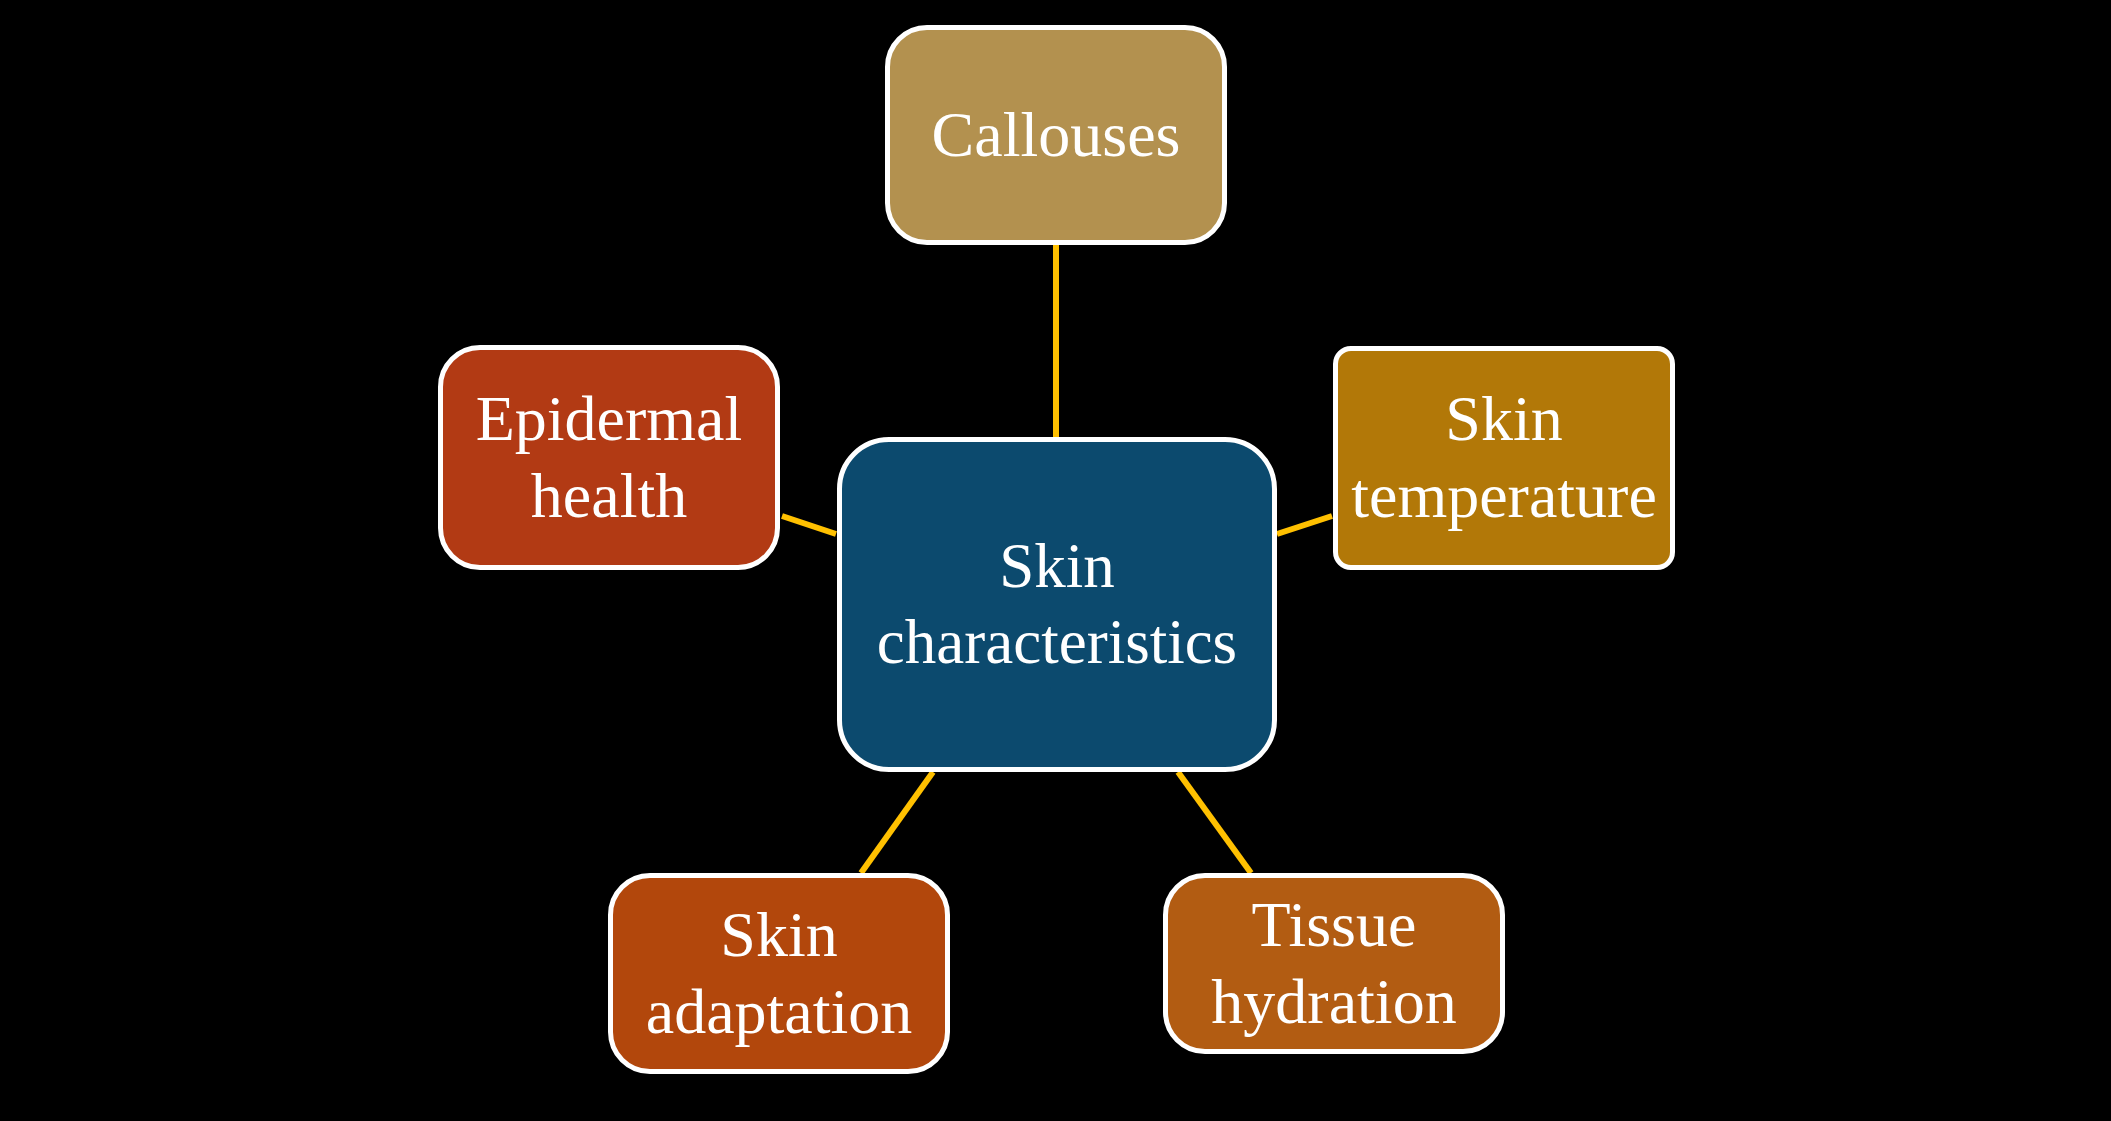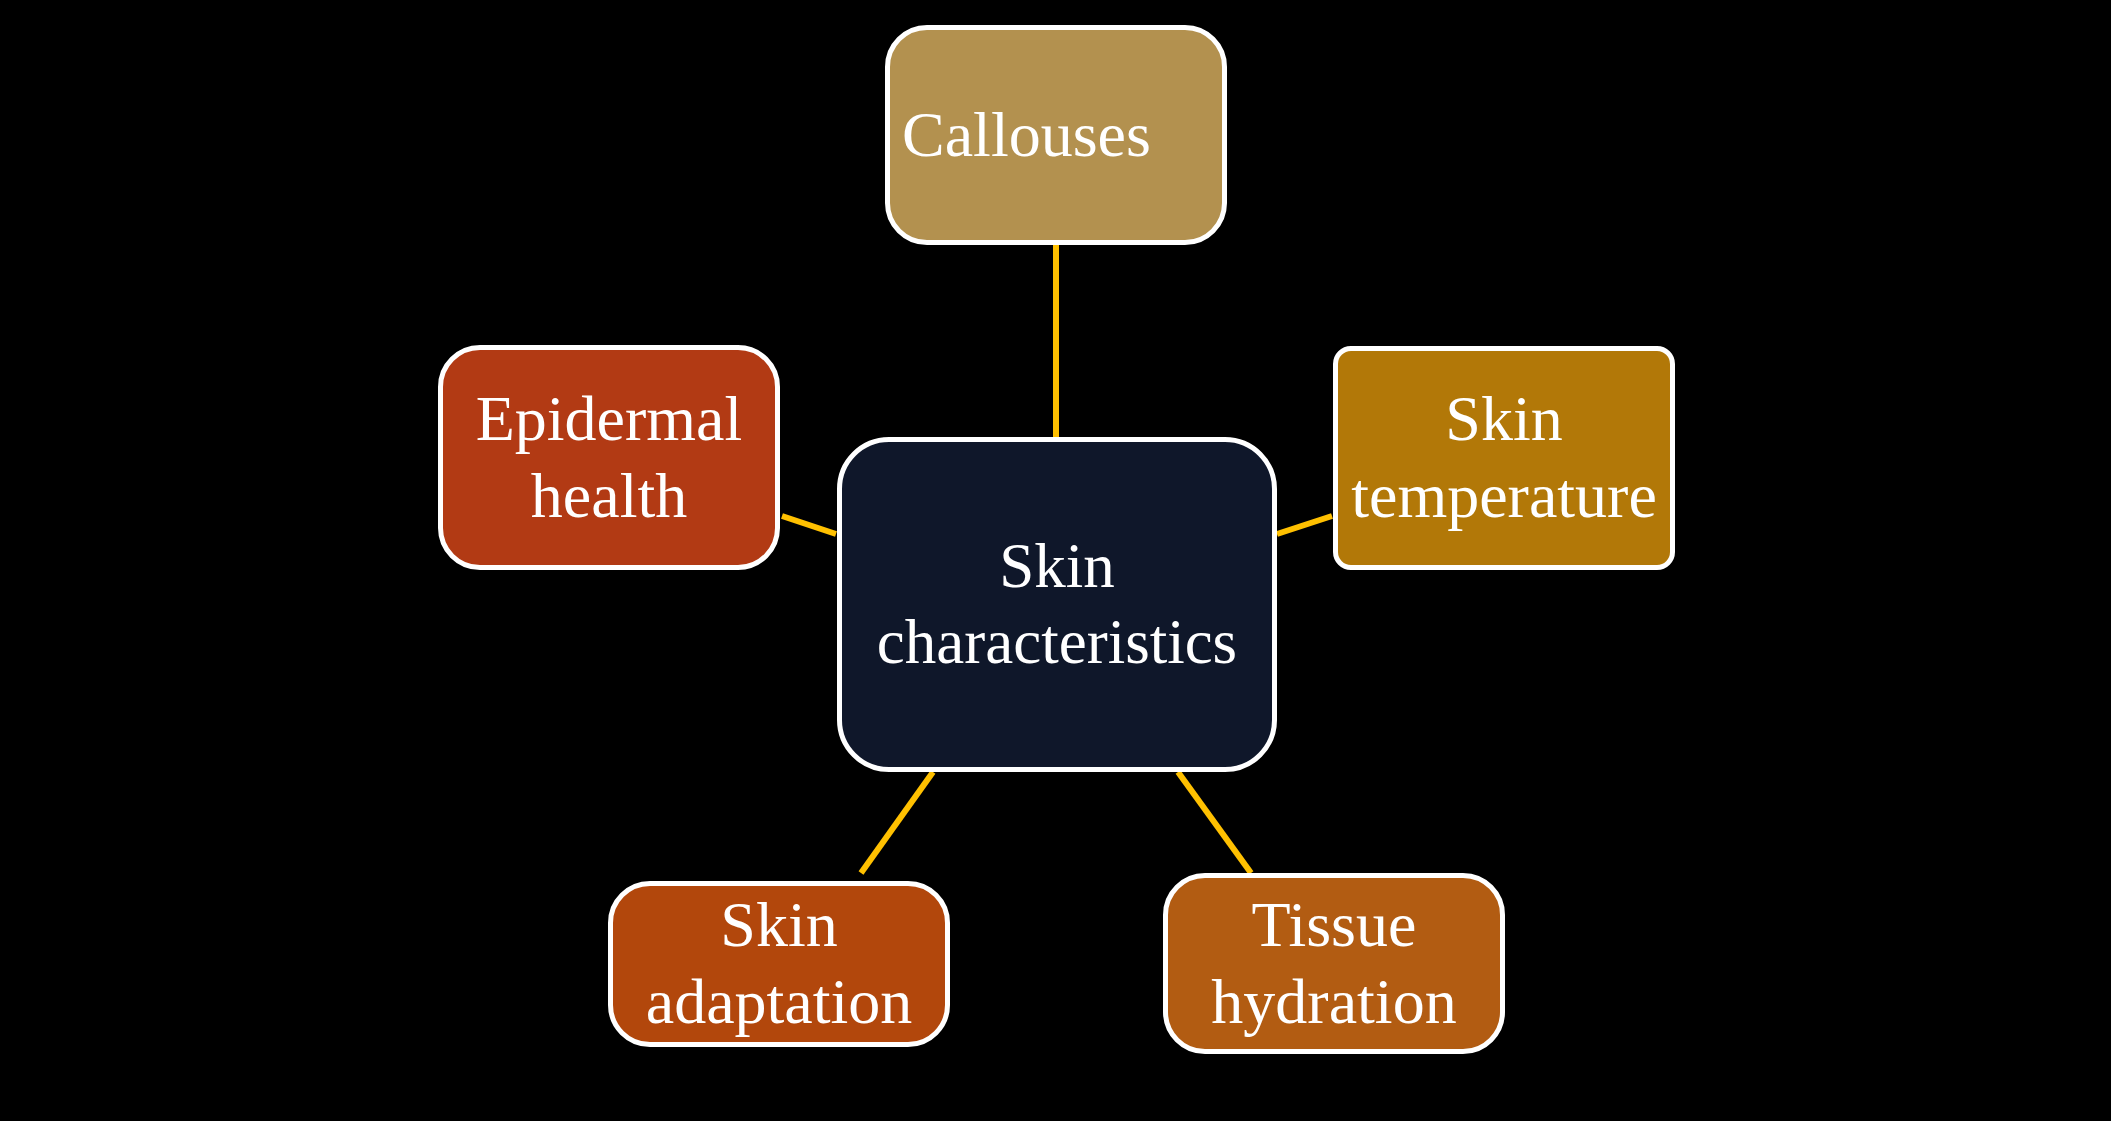--- a/index.html
+++ b/index.html
@@ -24,40 +24,41 @@
     pointer-events: none;
   }
   .node {
     position: absolute;
     box-sizing: border-box;
     border: 5px solid #FFFFFF;
     border-radius: 42px;
     color: #FFFFFF;
     display: flex;
     align-items: center;
+    justify-content: center;
     text-align: center;
     line-height: 1.2;
     padding: 0 12px;
   }
   .node-satellite {
     width: 342px;
     font-size: 64px;
   }
   .node-center {
     left: 837px;
     top: 437px;
     width: 440px;
     height: 335px;
     font-size: 63px;
     border-radius: 52px;
   }
   .node-callouses        { left: 885px;  top: 25px;  height: 220px; }
   .node-epidermal-health { left: 438px;  top: 345px; height: 225px; }
   .node-skin-temperature { left: 1333px; top: 346px; height: 224px; border-radius: 18px; }
-  .node-skin-adaptation  { left: 608px;  top: 873px; height: 166px; margin-top: 8px; }
+  .node-skin-adaptation  { left: 608px;  top: 873px; height: 201px; }
   .node-tissue-hydration { left: 1163px; top: 873px; height: 181px; }
 </style>
 </head>
 <body>
 
 <div class="canvas">
 
   <svg class="connectors" viewBox="0 0 2111 1121" xmlns="http://www.w3.org/2000/svg">
     <line x1="1056" y1="245" x2="1056" y2="437" stroke-width="6" stroke="#FFC000"></line>
     <line x1="782" y1="516" x2="836" y2="534" stroke-width="6" stroke="#FFC000"></line>
@@ -71,21 +72,21 @@
   </div>
 
   <div class="node node-satellite node-epidermal-health" style="background-color: rgb(178, 58, 20);">
     <span>Epidermal health</span>
   </div>
 
   <div class="node node-satellite node-skin-temperature" style="background-color: rgb(178, 120, 8);">
     <span>Skin temperature</span>
   </div>
 
-  <div class="node node-center" style="background-color: #0f172a;">
+  <div class="node node-center" style="background-color: #0c4a6e;">
     <span>Skin characteristics</span>
   </div>
 
   <div class="node node-satellite node-skin-adaptation" style="background-color: rgb(178, 71, 12);">
     <span>Skin adaptation</span>
   </div>
 
   <div class="node node-satellite node-tissue-hydration" style="background-color: rgb(178, 92, 18);">
     <span>Tissue hydration</span>
   </div>

